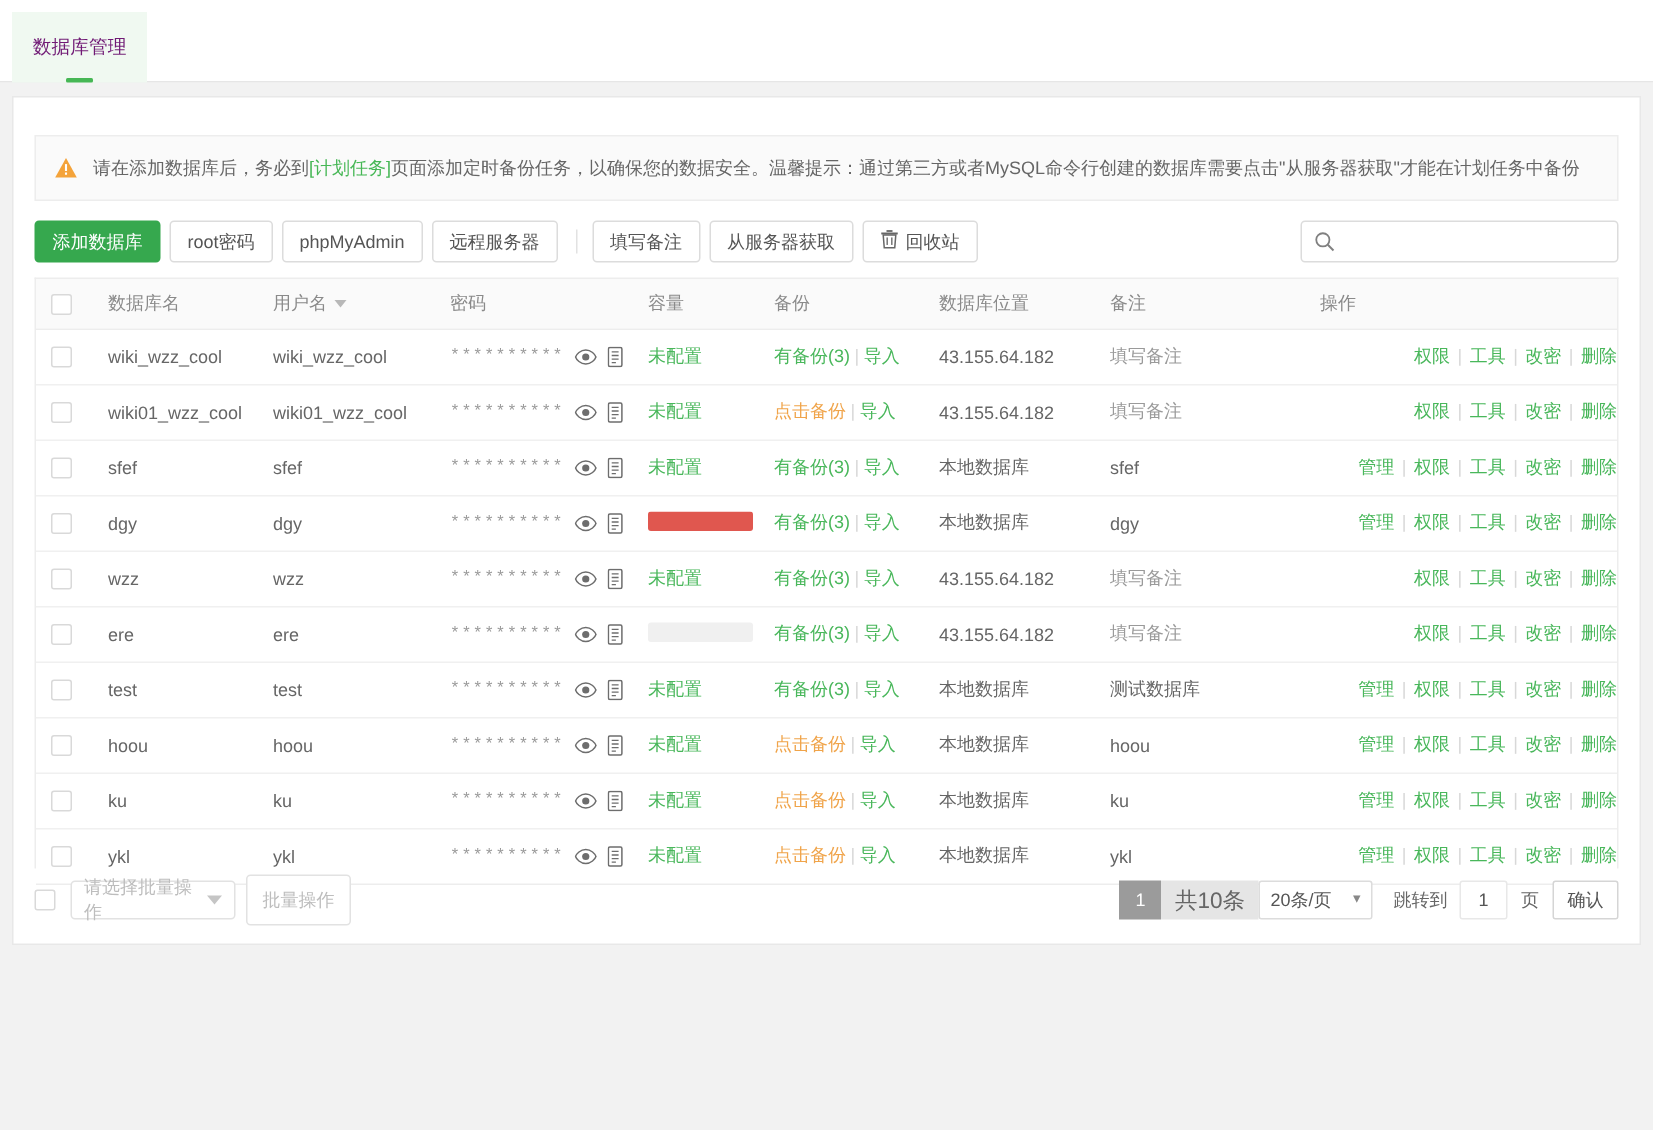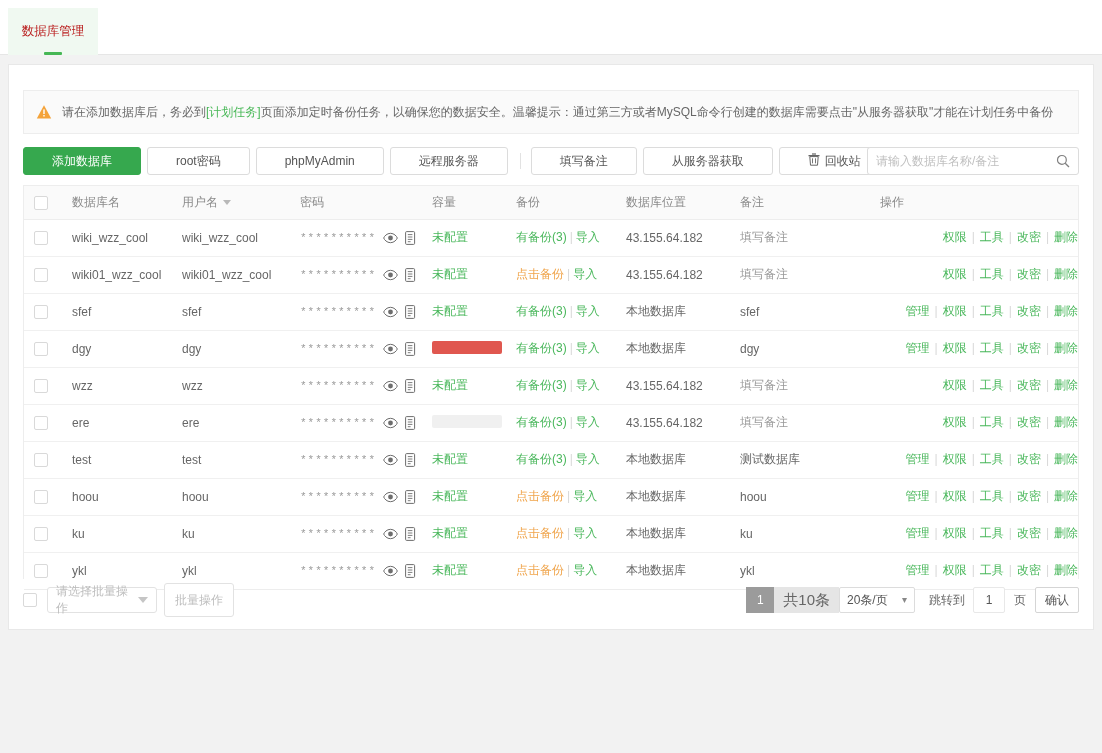--- a/index.html
+++ b/index.html
@@ -18,21 +18,21 @@
   .tabbar {
     position: absolute; left: 0; top: 0; width: 1102px; height: 55px;
     background: #ffffff;
     border-bottom: 1px solid #e6e6e6;
   }
   .tab {
     position: absolute; left: 8px; top: 8px;
     width: 90px; height: 47px;
     background: #f0f9f1;
     display: flex; align-items: center; justify-content: center;
-    color: #b91c1c; font-size: 12.5px;
+    color: #701a75; font-size: 12.5px;
     cursor: pointer;
   }
   .tab .tab-underline {
     position: absolute; bottom: 0; left: 50%; transform: translateX(-50%);
     width: 18px; height: 3px; background: #46b755; border-radius: 1px;
   }
 
   
   .card {
     position: absolute; left: 8px; top: 64px;
@@ -58,21 +58,21 @@
   .warn-text { font-size: 12px; color: #666; line-height: 16px; white-space: nowrap; }
   .warn-text .lnk { color: #46b755; }
 
   
   .toolbar {
     position: absolute; left: 14px; top: 82px;
     width: 1056px; height: 28px;
     display: flex; align-items: center;
   }
   .btn {
-    height: 28px; padding: 0 28px;
+    height: 28px; padding: 0 11px;
     display: inline-flex; align-items: center; justify-content: center;
     border: 1px solid #dcdcdc; background: #fff; color: #555;
     font-size: 12px; border-radius: 3px; cursor: pointer;
     margin-right: 6px; white-space: nowrap;
   }
   .btn.primary { background: #36a84e; border-color: #36a84e; color: #fff; }
   .btn-sep { width: 1px; height: 16px; background: #e2e2e2; margin: 0 10px 0 6px; }
   .trash-icon { margin-right: 5px; display: inline-block; }
 
   .searchbox {
@@ -244,21 +244,20 @@
             <rect x="4" y="0.4" width="4" height="1.2" fill="#666"></rect>
             <path d="M1.8 3.6 h8.4 l-0.7 8.6 h-7 Z" fill="none" stroke="#666" stroke-width="1"></path>
             <rect x="4" y="5.3" width="0.9" height="5" fill="#666"></rect>
             <rect x="7.1" y="5.3" width="0.9" height="5" fill="#666"></rect>
           </svg>
         </span>
         <span>回收站</span>
       </div>
 
       <div class="searchbox">
-        <input placeholder="请输入数据库名称/备注" style="">
         <span class="search-btn">
           <svg width="14" height="14" viewBox="0 0 14 14">
             <circle cx="5.9" cy="5.9" r="4.4" fill="none" stroke="#808080" stroke-width="1.2"></circle>
             <line x1="9.2" y1="9.2" x2="13" y2="13" stroke="#808080" stroke-width="1.3"></line>
           </svg>
         </span>
       </div>
     </div>
 
     <div class="tbl-wrap">

